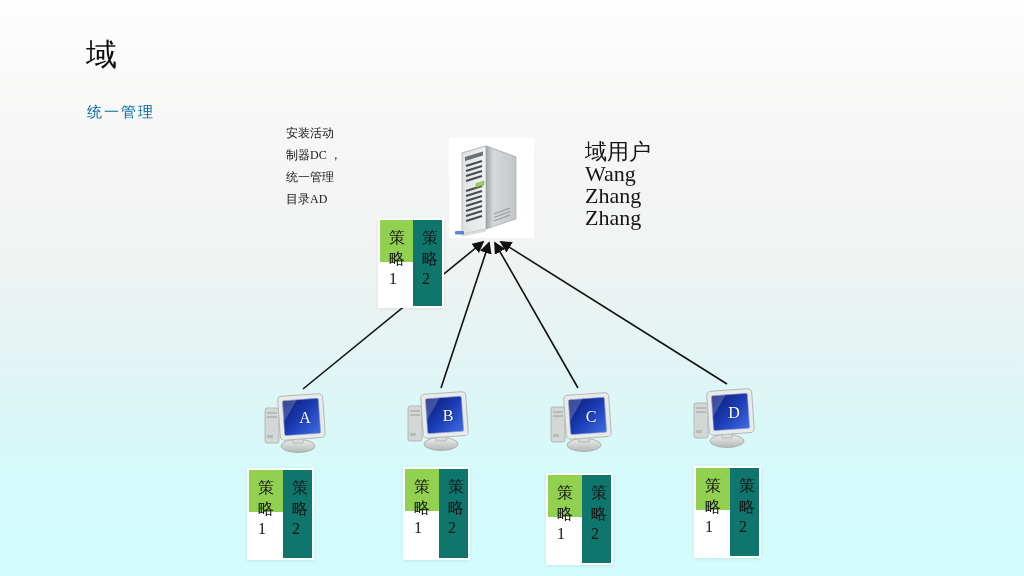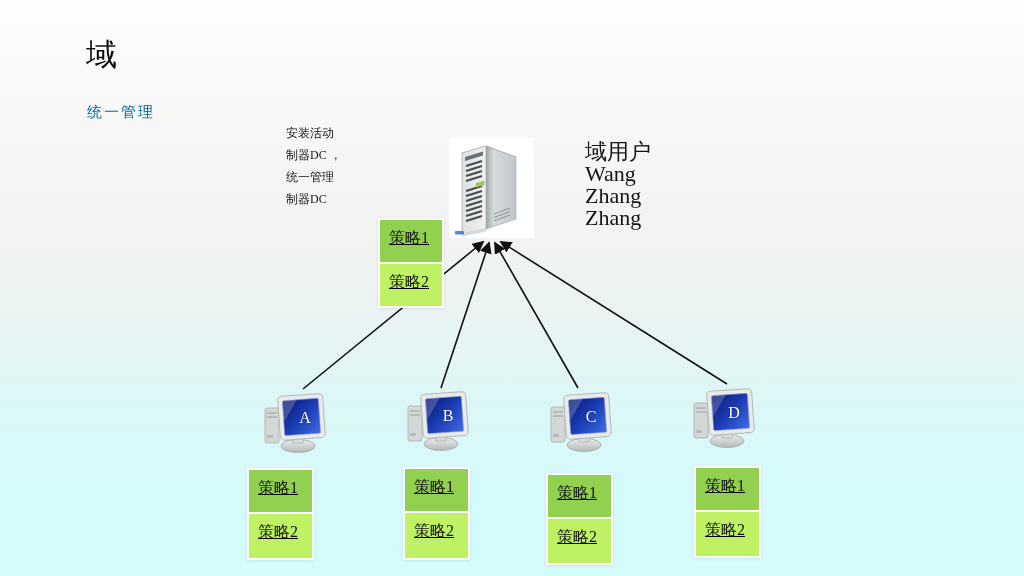--- a/index.html
+++ b/index.html
@@ -14,31 +14,30 @@
   .layer-content{z-index:2;}
   .layer-arrows{z-index:1;}
 
   .title{left:86px;top:34px;font-size:31px;color:#0d0d0d;}
   .subtitle{left:87px;top:103px;font-size:15px;color:#0369a1;letter-spacing:2px;}
   .note{left:286px;top:122px;font-size:12px;line-height:22px;color:#141414;}
   .users{left:585px;top:141px;font-size:22px;line-height:22px;color:#141414;}
 
   .policy{
     border:2px solid #ffffff;background:#ffffff;
-    display:flex;flex-direction:column;
+    display:flex;flex-direction:row;
     box-shadow:0 1px 3px rgba(60,90,90,0.12);
     box-sizing:border-box;
-    text-decoration:underline;
   }
   .policy .cell{
     font-size:16px;color:#141414;
     padding:8px 4px 0 9px;box-sizing:border-box;
   }
   .policy .p1{background:#92d050;height:44px;border-bottom:2px solid #ffffff;}
-  .policy .p2{background:#bef264;flex:1;}
+  .policy .p2{background:#0f766e;flex:1;}
 
   .pol-dc{left:378px;top:218px;width:66px;height:90px;}
   .pol-a{left:247px;top:468px;width:67px;height:92px;}
   .pol-b{left:403px;top:467px;width:67px;height:93px;}
   .pol-c{left:546px;top:473px;width:67px;height:92px;}
   .pol-d{left:694px;top:466px;width:67px;height:92px;}
 
   .server-box{left:449px;top:138px;width:85px;height:100px;}
 
   .ws{width:65px;height:65px;}
@@ -96,21 +95,21 @@
   <line x1="727" y1="384" x2="501" y2="242" stroke="#111" stroke-width="1.6" marker-end="url(#arrow)"></line>
 </svg>
 
 <div class="abs layer-content title">域</div>
 <div class="abs layer-content subtitle">统一管理</div>
 
 <div class="abs layer-content note">
   <div>安装活动</div>
   <div>制器DC ，</div>
   <div>统一管理</div>
-  <div>制器DC</div>
+  <div>目录AD</div>
 </div>
 
 <div class="abs layer-content server-box">
   <svg viewBox="0 0 85 100" width="85" height="100">
     <defs>
       <linearGradient id="srv-side" x1="0" y1="0" x2="1" y2="0">
         <stop offset="0" stop-color="#9ea5a8"></stop>
         <stop offset="0.25" stop-color="#d5d9da"></stop>
         <stop offset="1" stop-color="#c2c7c9"></stop>
       </linearGradient>

